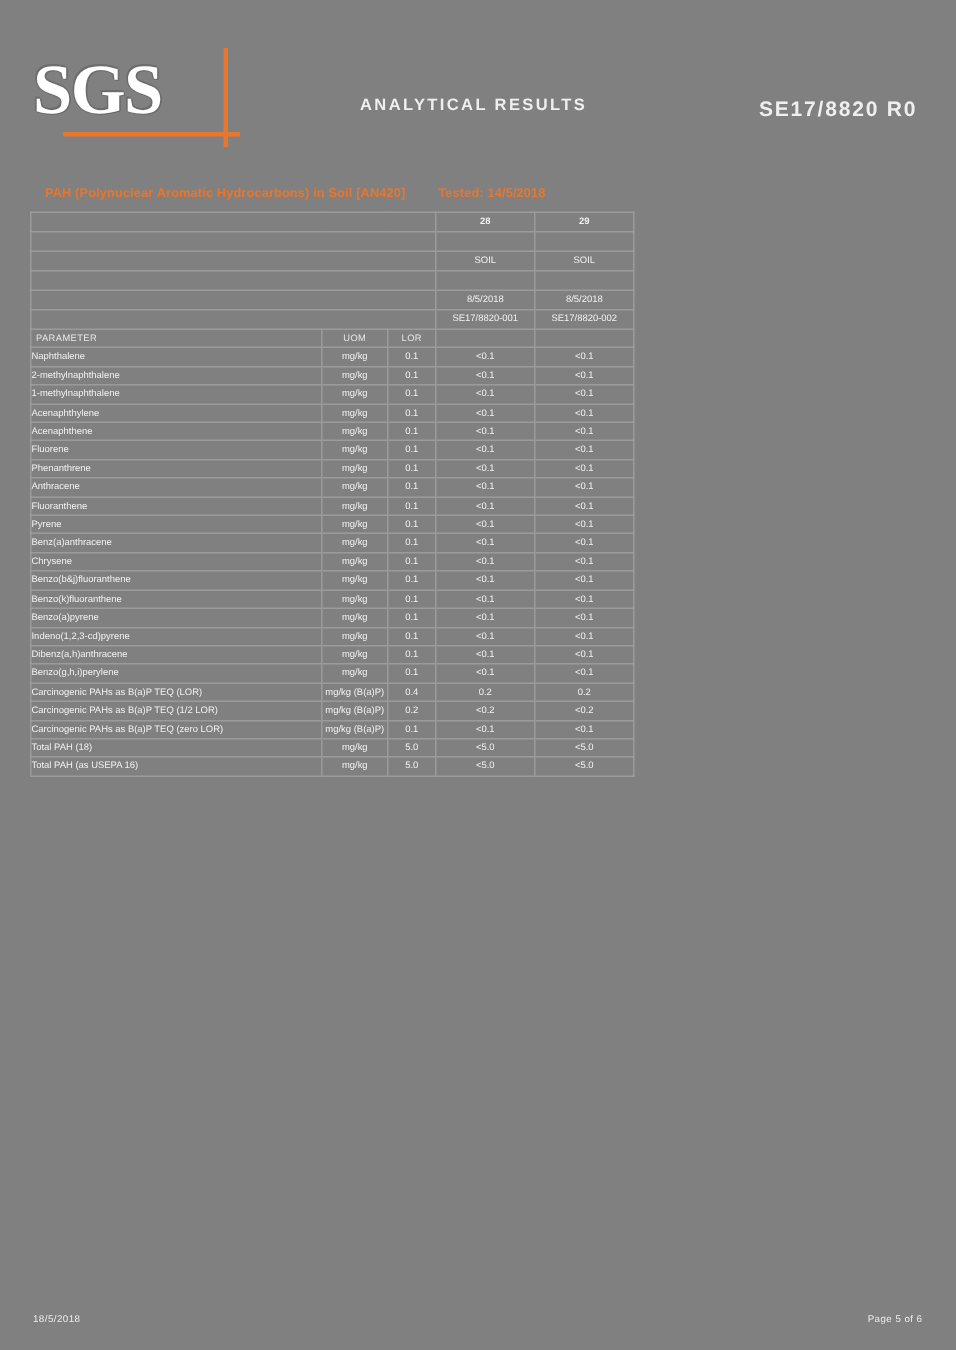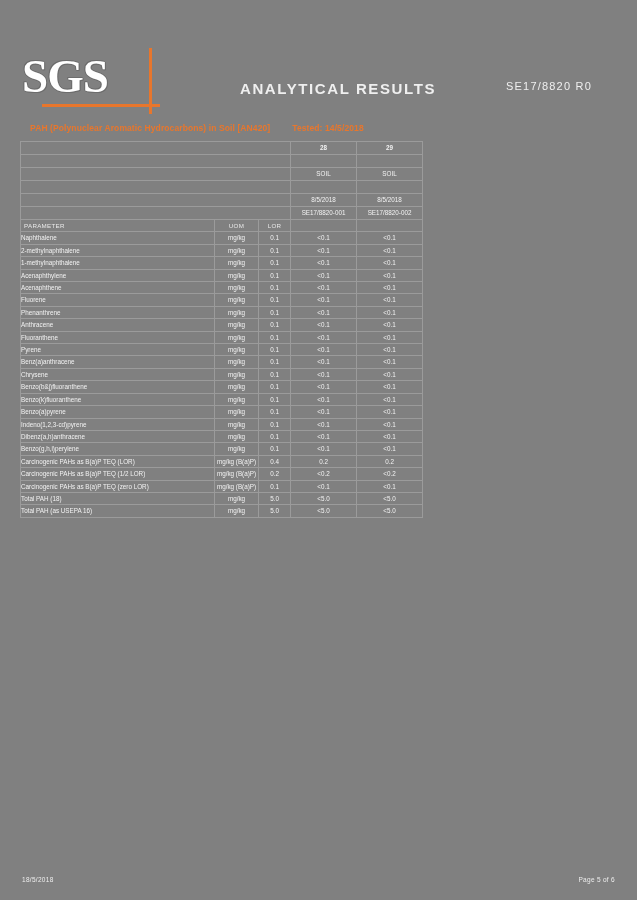--- a/index.html
+++ b/index.html
@@ -16,21 +16,20 @@
     position: relative;
     -webkit-font-smoothing: none;
   }
 
   
   .header {
     position: absolute;
     left: 0; top: 0;
     width: 637px;
     height: 120px;
-    margin-top: 16px;
   }
 
   .logo-wrap {
     position: absolute;
     left: 22px;
     top: 32px;
     width: 145px;
     height: 70px;
   }
   .logo-text {
@@ -63,32 +62,32 @@
     top: 56px;
     width: 118px;
     height: 3px;
     background: #e8762c;
   }
 
   .report-title {
     position: absolute;
     left: 240px;
     top: 64px;
-    font-size: 15px;
+    font-size: 11px;
     font-weight: bold;
     letter-spacing: 1.6px;
     color: #efefef;
     white-space: nowrap;
   }
   .report-number {
     position: absolute;
     left: 506px;
     top: 64px;
-    font-size: 11px;
-    font-weight: normal;
+    font-size: 14px;
+    font-weight: bold;
     letter-spacing: 1.2px;
     color: #efefef;
     white-space: nowrap;
   }
 
   
   .section-heading {
     position: absolute;
     left: 30px;
     top: 123px;

